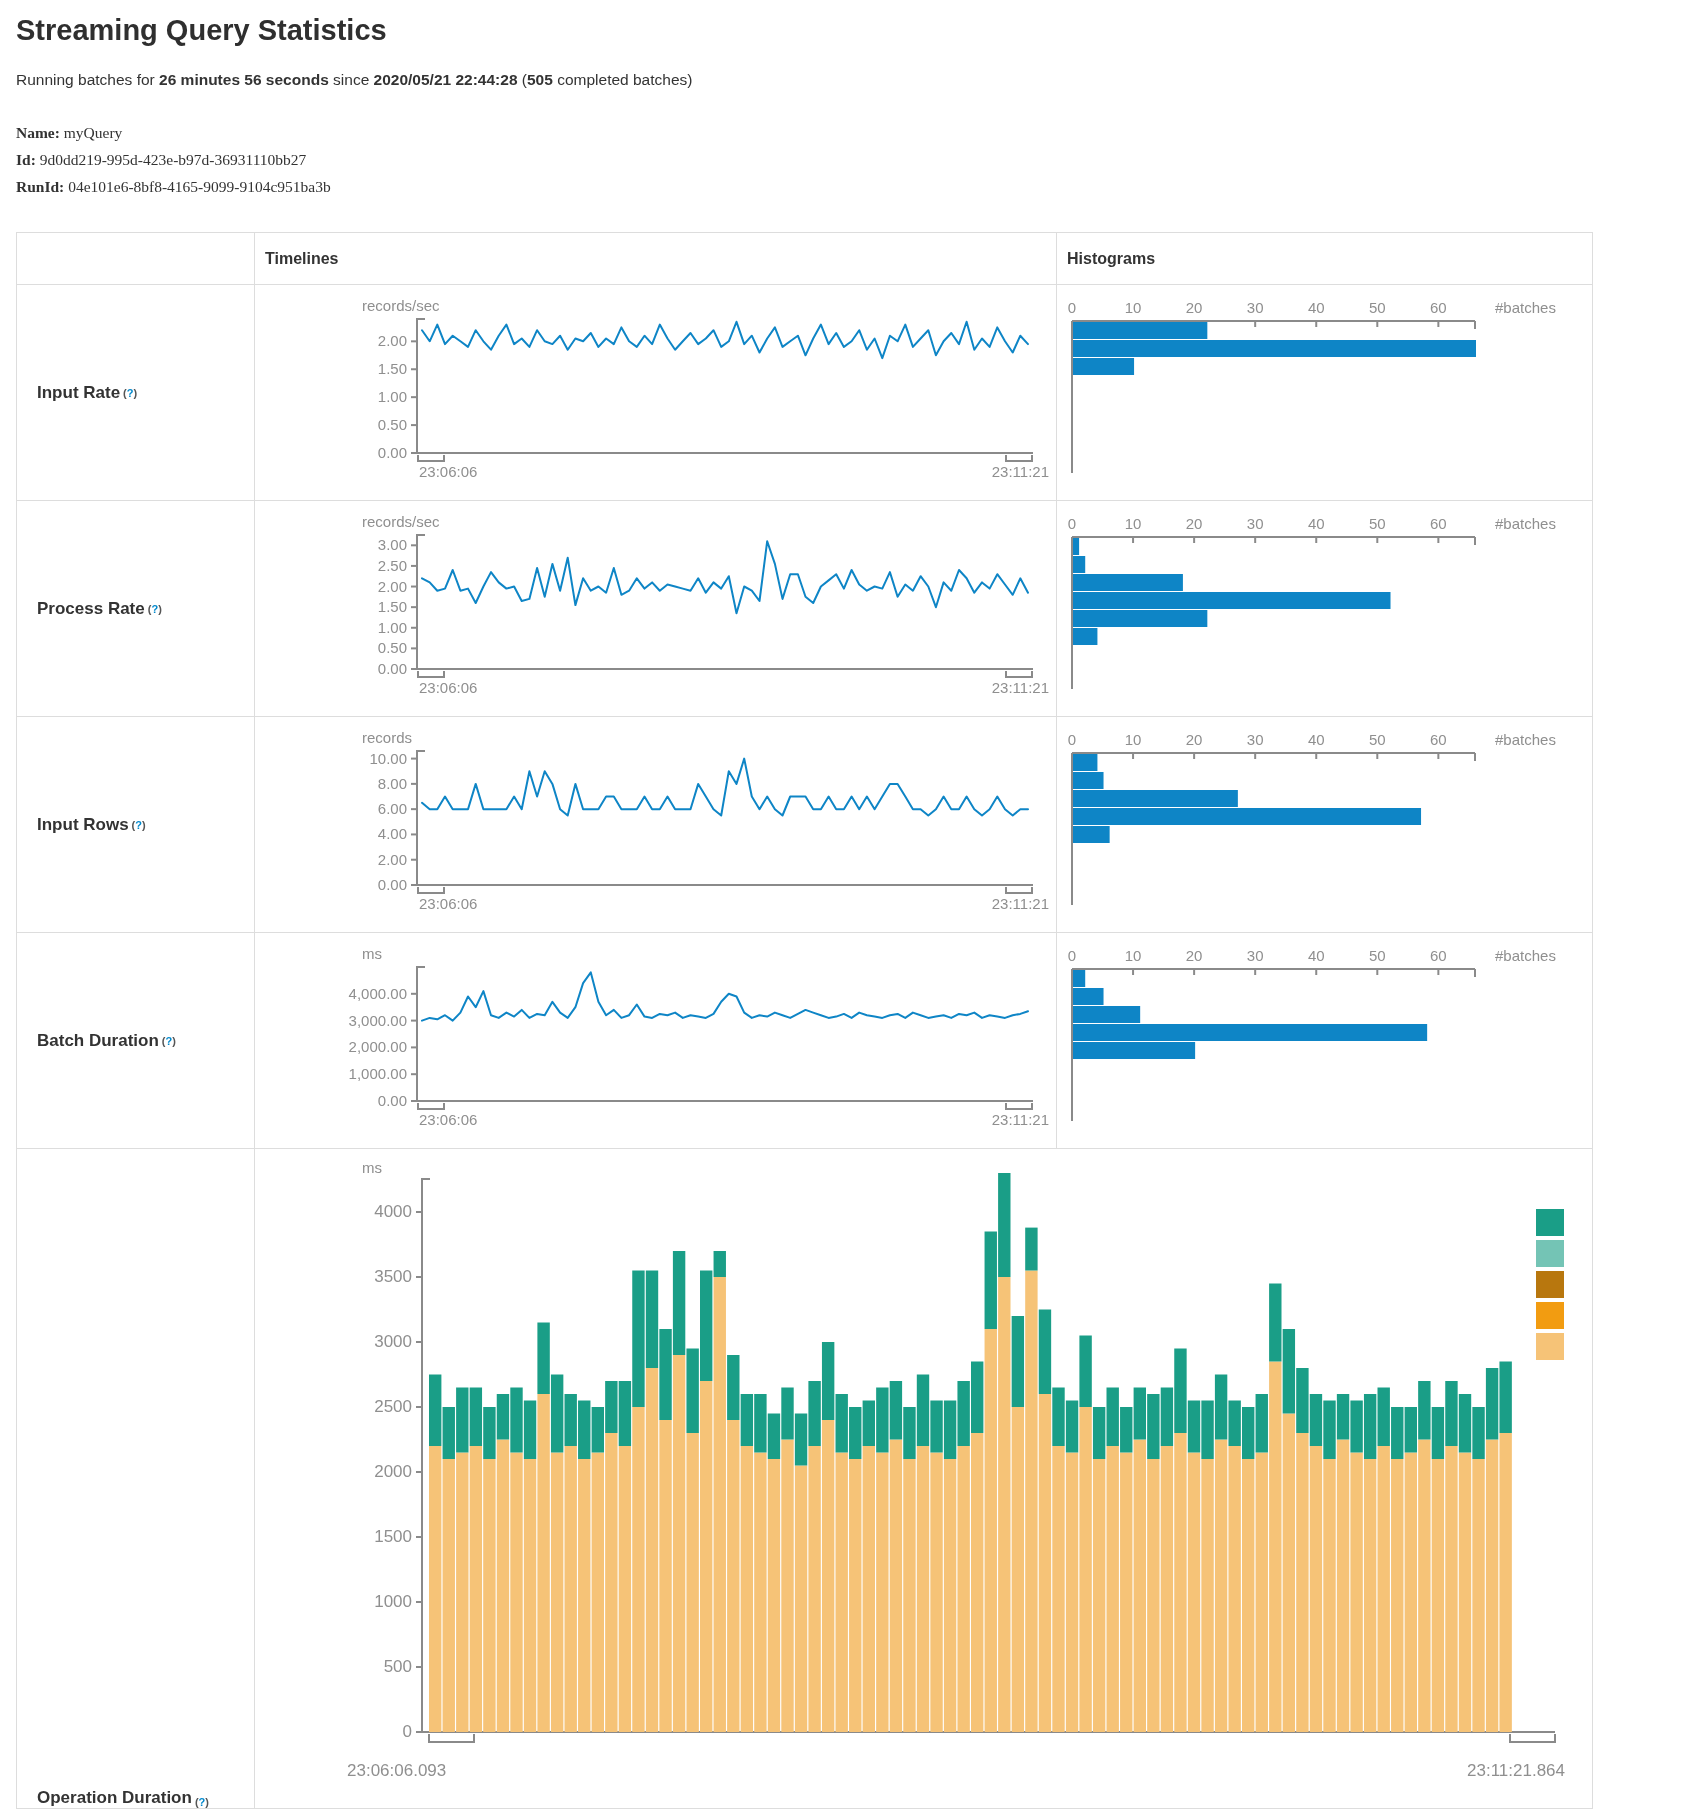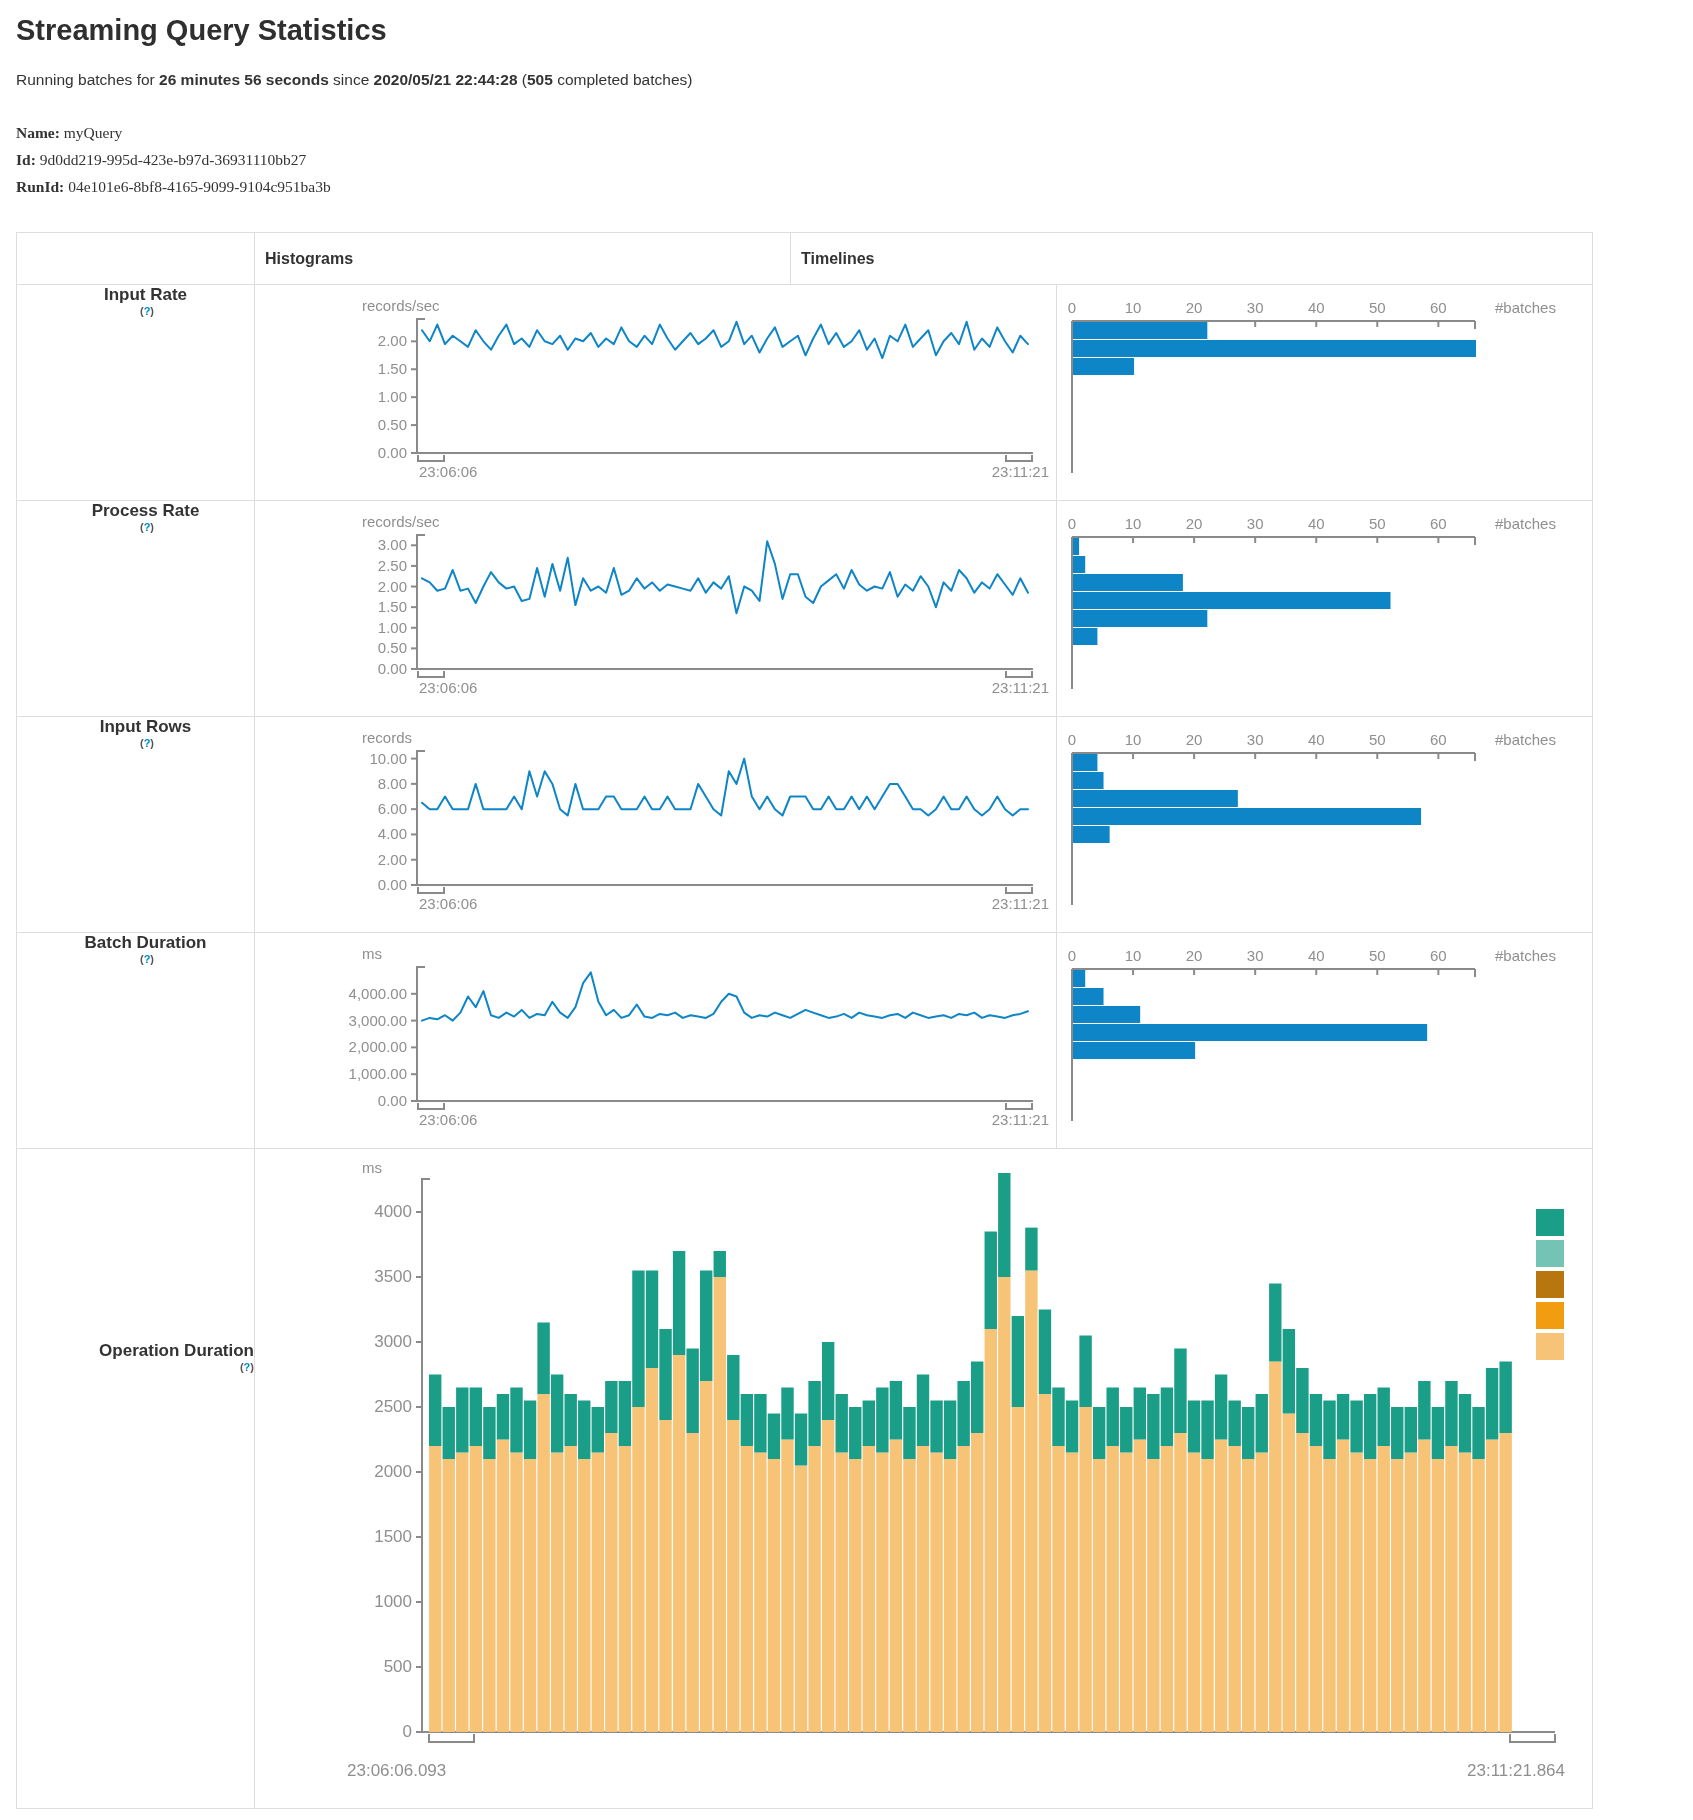--- a/index.html
+++ b/index.html
@@ -18,21 +18,21 @@
   .c1{width:237px;}
   .c2{width:802px;}
   .c3{width:536px;}
   .cwide{width:1338px;position:relative;}
   .header-row{height:51px;}
   .header-row .td{display:flex;align-items:center;padding-left:10px;
                   font-weight:bold;font-size:16px;}
   .metric-row{height:215px;}
   .op-row{height:659px;}
   .label-cell{display:flex;align-items:center;padding-left:20px;
-              font-weight:bold;font-size:17px;flex-direction:column;}
+              font-weight:bold;font-size:17px;}
   .op-row .label-cell{align-items:flex-end;padding-top:192px;}
   .help-sup{font-size:11px;vertical-align:super;font-weight:bold;margin-left:3px;}
   .help-sup .q{color:#0088cc;}
   .help-sup .p{color:#555;}
   svg{display:block;}
   svg text{font-family:"Liberation Sans","DejaVu Sans",sans-serif;}
   .legend{position:absolute;top:60px;left:1281px;width:28px;}
   .legend .sw{width:28px;height:27px;margin-bottom:4px;}
 </style>
 </head>
@@ -49,22 +49,22 @@
   <div class="queryinfo">
     <div><span class="b">Name:</span><span> myQuery</span></div>
     <div><span class="b">Id:</span><span> 9d0dd219-995d-423e-b97d-36931110bb27</span></div>
     <div><span class="b">RunId:</span><span> 04e101e6-8bf8-4165-9099-9104c951ba3b</span></div>
   </div>
 
   <div class="stats-table">
 
     <div class="tr header-row">
       <div class="td c1"></div>
+      <div class="td c2">Timelines</div>
       <div class="td c3">Histograms</div>
-      <div class="td c2">Timelines</div>
     </div>
 
     <div class="tr metric-row">
       <div class="td c1 label-cell">
         <span>Input Rate</span>
         <span class="help-sup"><span class="p">(</span><span class="q">?</span><span class="p">)</span></span>
       </div>
       <div class="td c2">
         <svg width="802" height="215">
             <text x="107" y="26" font-size="15" fill="#8f8f8f">records/sec</text>

